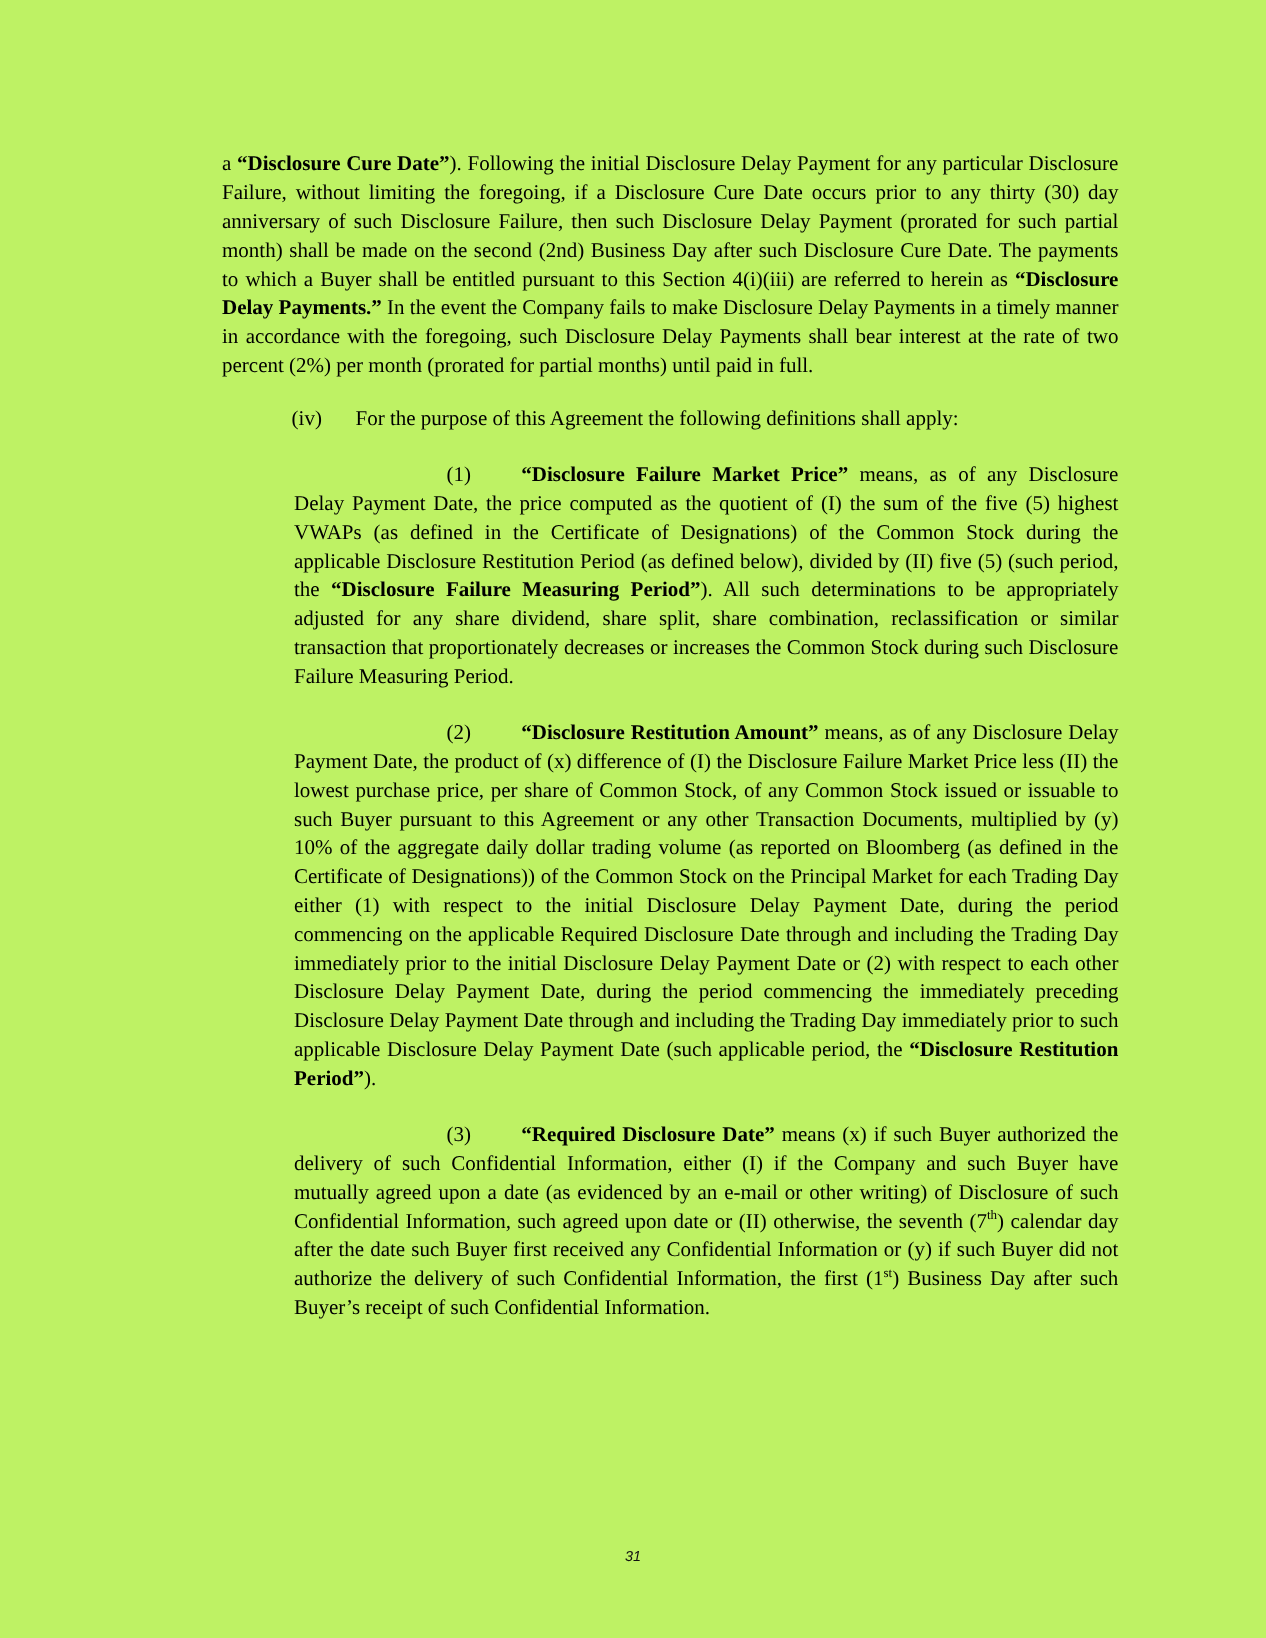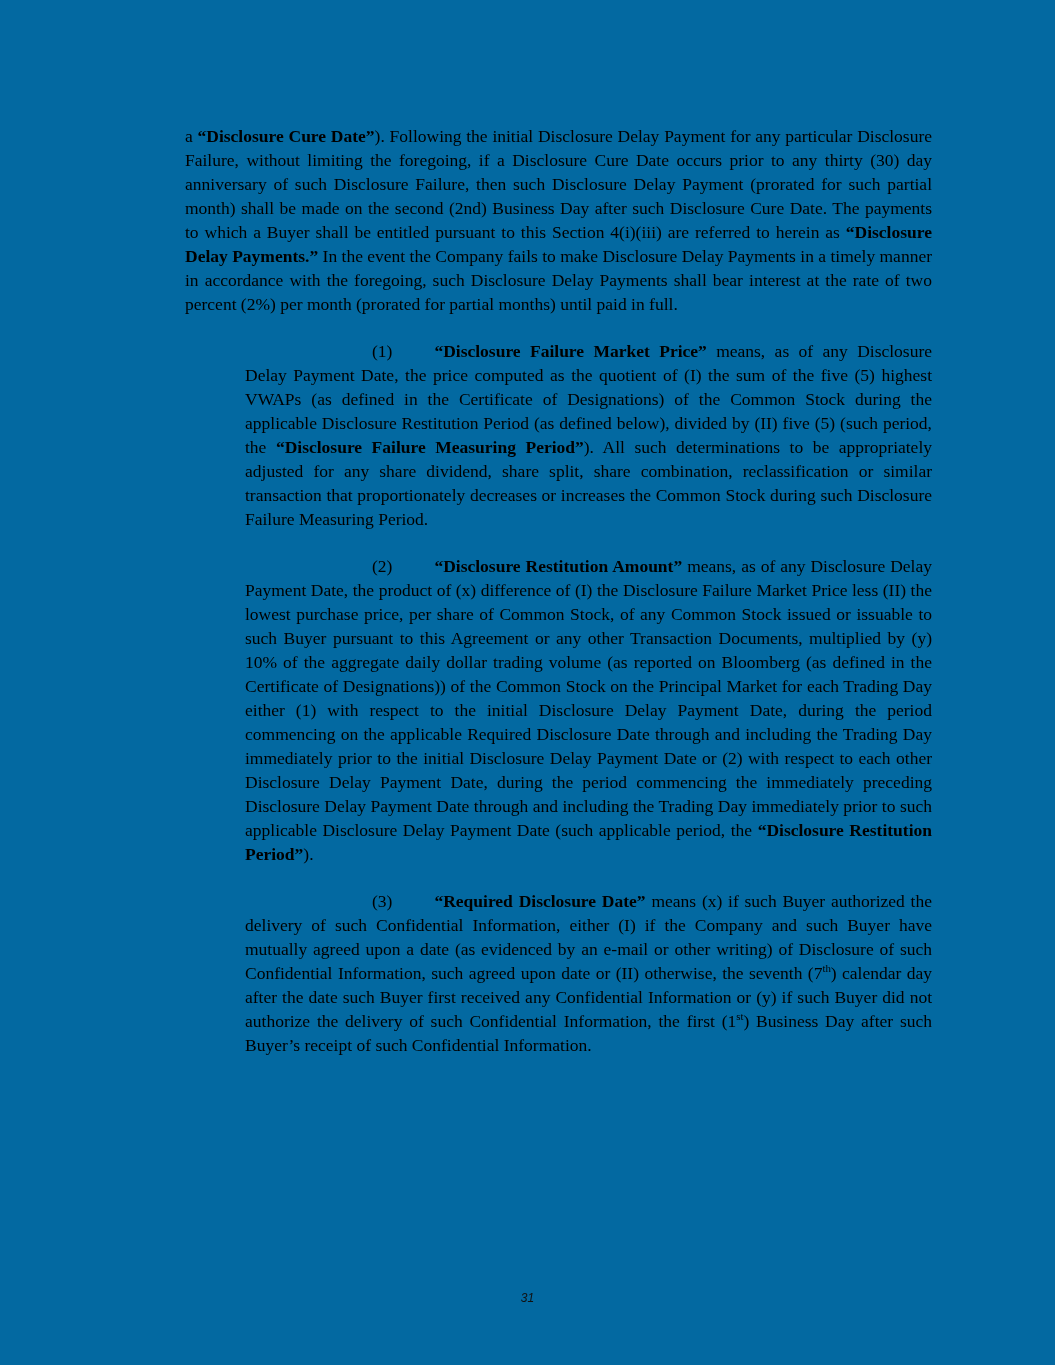--- a/index.html
+++ b/index.html
@@ -4,21 +4,21 @@
 <style>
   html, body {
     margin: 0;
     padding: 0;
     background: #ffffff;
   }
   .page {
     position: relative;
     width: 1055px;
     height: 1365px;
-    background: #0369a1;
+    background: #bef264;
     color: #000000;
     font-family: "Liberation Serif", "DejaVu Serif", serif;
     overflow: hidden;
   }
   .textblock {
     position: absolute;
     left: 185px;
     top: 124px;
     width: 747px;
   }
@@ -63,20 +63,21 @@
 </style>
 </head>
 <body>
 
 <div class="page">
 
   <div class="textblock">
 
     <p class="para"><span>a </span><span class="b">“Disclosure Cure Date”</span><span>).  Following the initial Disclosure Delay Payment for any particular Disclosure Failure, without limiting the foregoing, if a Disclosure Cure Date occurs prior to any thirty (30) day anniversary of such Disclosure Failure, then such Disclosure Delay Payment (prorated for such partial month) shall be made on the second (2nd) Business Day after such Disclosure Cure Date.  The payments to which a Buyer shall be entitled pursuant to this Section 4(i)(iii) are referred to herein as </span><span class="b">“Disclosure Delay Payments.”</span><span> In the event the Company fails to make Disclosure Delay Payments in a timely manner in accordance with the foregoing, such Disclosure Delay Payments shall bear interest at the rate of two percent (2%) per month (prorated for partial months) until paid in full.</span></p>
 
+    <p class="para para-iv"><span>(iv)</span><span class="tab"></span><span>For the purpose of this Agreement the following definitions shall apply:</span></p>
 
     <p class="para para-def"><span>(1)</span><span class="tab"></span><span class="b">“Disclosure Failure Market Price”</span><span> means, as of any Disclosure Delay Payment Date, the price computed as the quotient of (I) the sum of the five (5) highest VWAPs (as defined in the Certificate of Designations) of the Common Stock during the applicable Disclosure Restitution Period (as defined below), divided by (II) five (5) (such period, the </span><span class="b">“Disclosure Failure Measuring Period”</span><span>).  All such determinations to be appropriately adjusted for any share dividend, share split, share combination, reclassification or similar transaction that proportionately decreases or increases the Common Stock during such Disclosure Failure Measuring Period.</span></p>
 
     <p class="para para-def"><span>(2)</span><span class="tab"></span><span class="b">“Disclosure Restitution Amount”</span><span> means, as of any Disclosure Delay Payment Date, the product of (x) difference of (I) the Disclosure Failure Market Price less (II) the lowest purchase price, per share of Common Stock, of any Common Stock issued or issuable to such Buyer pursuant to this Agreement or any other Transaction Documents, multiplied by (y) 10% of the aggregate daily dollar trading volume (as reported on Bloomberg (as defined in the Certificate of Designations)) of the Common Stock on the Principal Market for each Trading Day either (1) with respect to the initial Disclosure Delay Payment Date, during the period commencing on the applicable Required Disclosure Date through and including the Trading Day immediately prior to the initial Disclosure Delay Payment Date or (2) with respect to each other Disclosure Delay Payment Date, during the period commencing the immediately preceding Disclosure Delay Payment Date through and including the Trading Day immediately prior to such applicable Disclosure Delay Payment Date (such applicable period, the </span><span class="b">“Disclosure Restitution Period”</span><span>).</span></p>
 
     <p class="para para-def"><span>(3)</span><span class="tab"></span><span class="b">“Required Disclosure Date”</span><span> means (x) if such Buyer authorized the delivery of such Confidential Information, either (I) if the Company and such Buyer have mutually agreed upon a date (as evidenced by an e-mail or other writing) of Disclosure of such Confidential Information, such agreed upon date or (II) otherwise, the seventh (7</span><sup>th</sup><span>) calendar day after the date such Buyer first received any Confidential Information or (y) if such Buyer did not authorize the delivery of such Confidential Information, the first (1</span><sup>st</sup><span>) Business Day after such Buyer’s receipt of such Confidential Information.</span></p>
 
   </div>
 
   <div class="footer">

